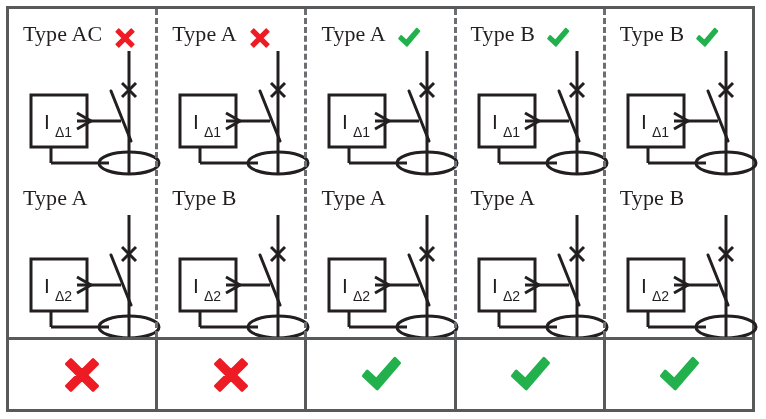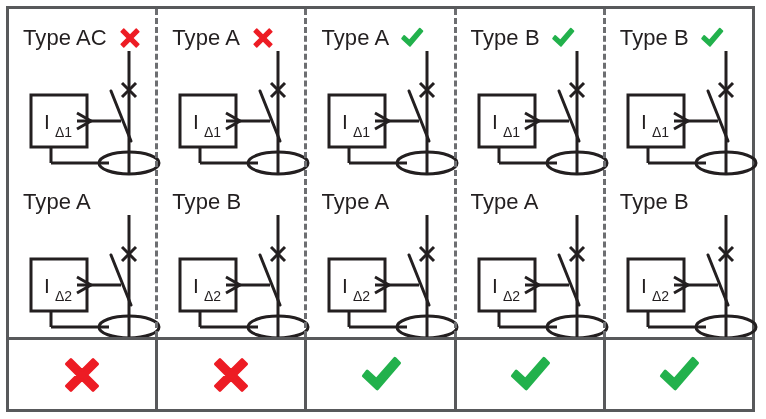--- a/index.html
+++ b/index.html
@@ -81,23 +81,23 @@
     height: 164px;
   }
   .stage.upper { top: 0; }
   .stage.lower { top: 164px; }
 
   .stage-header {
     position: absolute;
     left: 14px;
     top: 14px;
     display: flex;
-    align-items: center;
     height: 30px;
     white-space: nowrap;
+    font-family: Liberation Serif, serif;
   }
   .type-label {
     font-size: 22px;
     color: #231f20;
     letter-spacing: 0.1px;
     line-height: 1;
   }
   .verdict-inline {
     margin-left: 10px;
     display: inline-flex;

